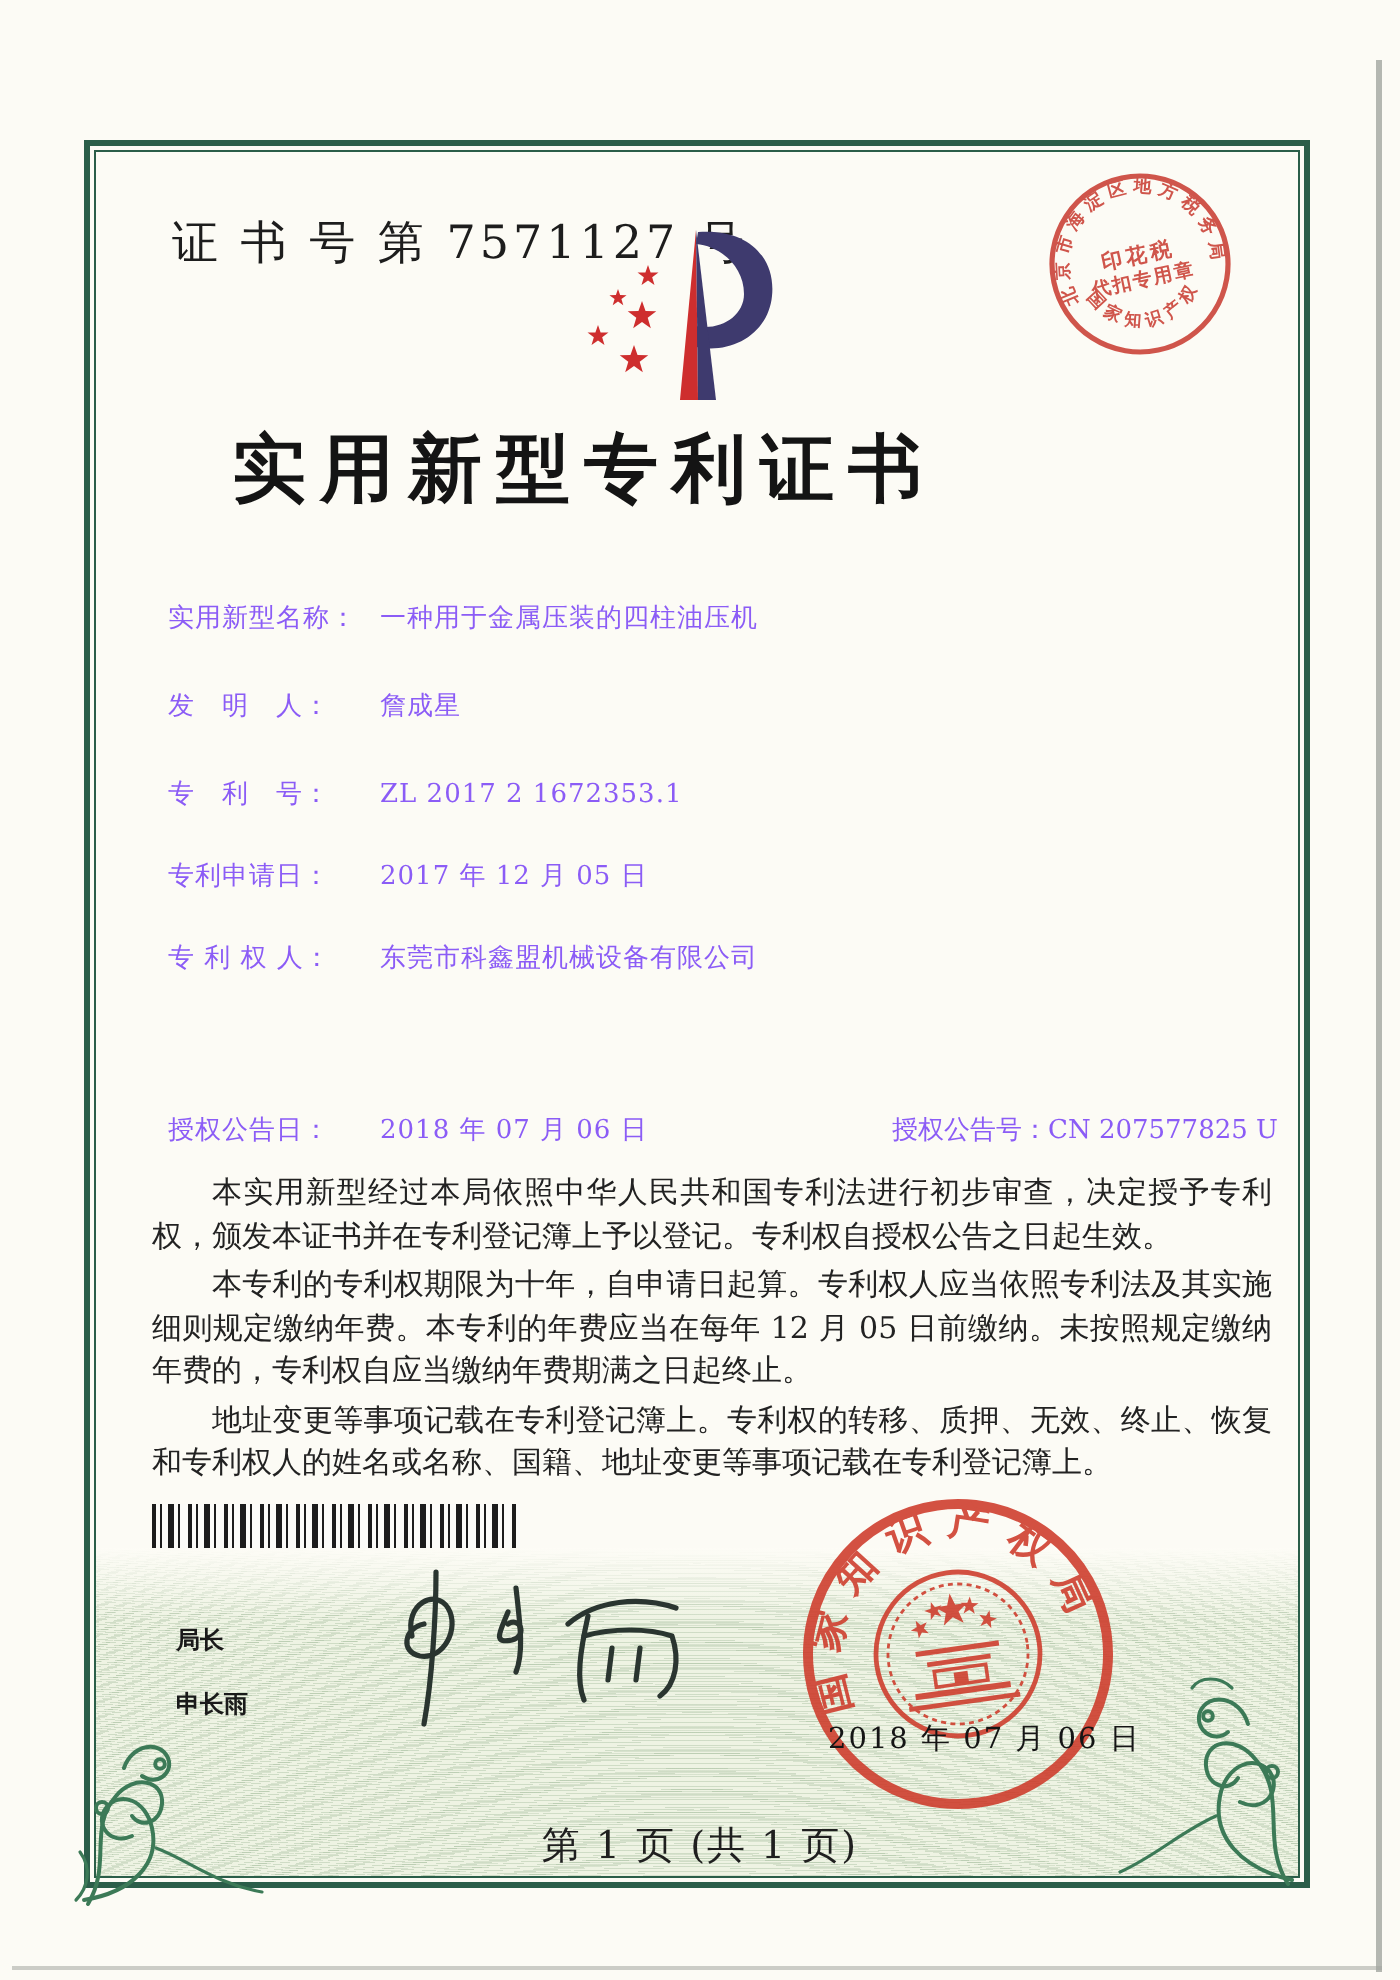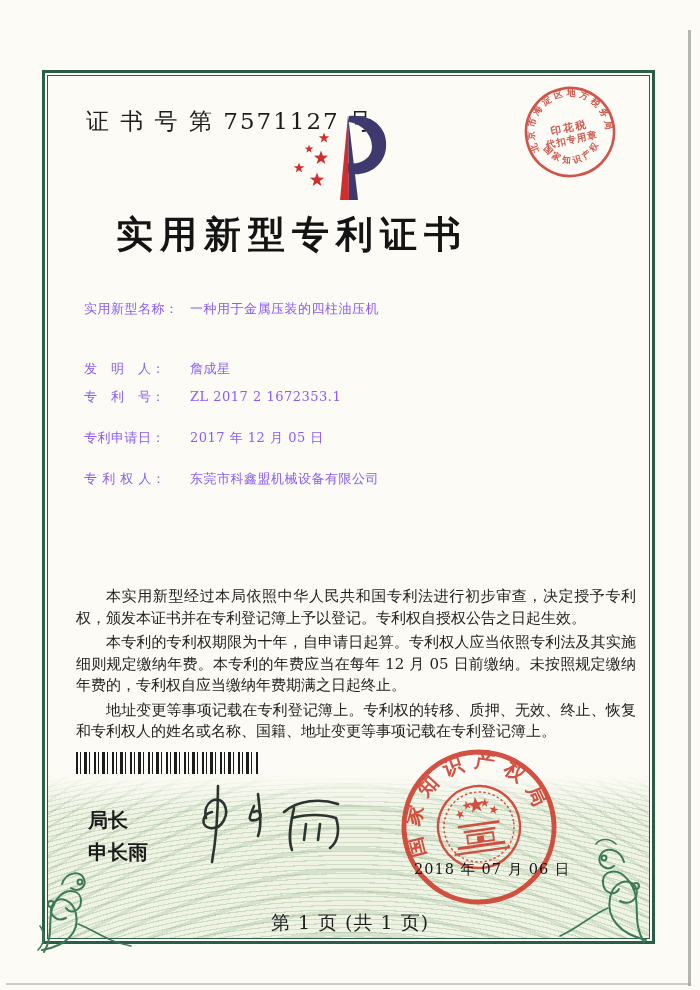--- a/index.html
+++ b/index.html
@@ -26,21 +26,21 @@
   .fvalue.wrap{display:inline-block;vertical-align:top;white-space:normal;width:448px;line-height:24px;}
   .grant2{position:absolute;left:362px;top:0;}
   .paragraphs{position:absolute;left:76px;top:586px;width:560px;z-index:3;}
   .paragraphs p{margin:0 0 3px 0;font-size:15px;line-height:21.5px;text-indent:2em;
                 text-align:justify;color:#222;}
   .barcode{position:absolute;left:76px;top:752px;width:184px;height:22px;z-index:3;
     background:repeating-linear-gradient(90deg,#1c1c1c 0 2px,#fbfbf8 2px 4px,#1c1c1c 4px 5px,
       #fbfbf8 5px 8px,#1c1c1c 8px 11px,#fbfbf8 11px 13px,#1c1c1c 13px 14px,#fbfbf8 14px 18px);}
   .signoff{position:absolute;left:88px;top:804px;z-index:3;
            font-family:"Liberation Sans","DejaVu Sans",sans-serif;font-weight:600;
-           font-size:20px;color:#1a1a1a;line-height:32px;}
+           font-size:12px;color:#1a1a1a;line-height:32px;}
   .signature{position:absolute;left:188px;top:778px;z-index:3;}
   .big-seal{position:absolute;left:396px;top:744px;z-index:3;opacity:.88;}
   .seal-date{position:absolute;left:414px;top:860px;z-index:4;font-size:14.5px;
              letter-spacing:1px;color:#151515;}
   .footer{position:absolute;left:0;width:700px;top:910px;text-align:center;font-size:19px;
           color:#1f1f1f;z-index:3;letter-spacing:1px;}
   .flourish{position:absolute;z-index:2;}
   .flourish.fl-left{left:36px;top:862px;}
   .flourish.fl-right{left:556px;top:836px;transform:scaleX(-1);}
 </style>
@@ -108,31 +108,37 @@
         <textPath href="#taxArcBot">国家知识产权局</textPath>
       </text>
       <text x="0" y="-1" text-anchor="middle" font-size="10.5" font-weight="bold" letter-spacing="2" font-family="'DejaVu Serif',serif">印花税</text>
       <text x="0" y="11" text-anchor="middle" font-size="9.5" font-weight="bold" letter-spacing="1" font-family="'DejaVu Serif',serif">代扣专用章</text>
     </g>
   </svg>
 
   <div class="field" style="top:300px">
     <span class="flabel">实用新型名称：</span><span class="fvalue">一种用于金属压装的四柱油压机</span>
   </div>
-  <div class="field" style="top:360px">
+  <div class="field" style="top:344px">
     <span class="flabel">发　明　人：</span><span class="fvalue">詹成星</span>
   </div>
   <div class="field" style="top:388px">
     <span class="flabel">专　利　号：</span><span class="fvalue">ZL 2017 2 1672353.1</span>
   </div>
   <div class="field" style="top:429px">
     <span class="flabel">专利申请日：</span><span class="fvalue">2017 年 12 月 05 日</span>
   </div>
   <div class="field" style="top:470px">
     <span class="flabel">专 利 权 人：</span><span class="fvalue">东莞市科鑫盟机械设备有限公司</span>
+  </div>
+  <div class="field" style="top:556px">
+    <span class="flabel">授权公告日：</span><span class="fvalue">2018 年 07 月 06 日</span>
+    <span class="grant2">
+      <span>授权公告号：</span><span>CN 207577825 U</span>
+    </span>
   </div>
 
   <div class="paragraphs">
     <p>本实用新型经过本局依照中华人民共和国专利法进行初步审查，决定授予专利权，颁发本证书并在专利登记簿上予以登记。专利权自授权公告之日起生效。</p>
     <p>本专利的专利权期限为十年，自申请日起算。专利权人应当依照专利法及其实施细则规定缴纳年费。本专利的年费应当在每年 12 月 05 日前缴纳。未按照规定缴纳年费的，专利权自应当缴纳年费期满之日起终止。</p>
     <p>地址变更等事项记载在专利登记簿上。专利权的转移、质押、无效、终止、恢复和专利权人的姓名或名称、国籍、地址变更等事项记载在专利登记簿上。</p>
   </div>
 
   <div class="barcode"></div>
 

